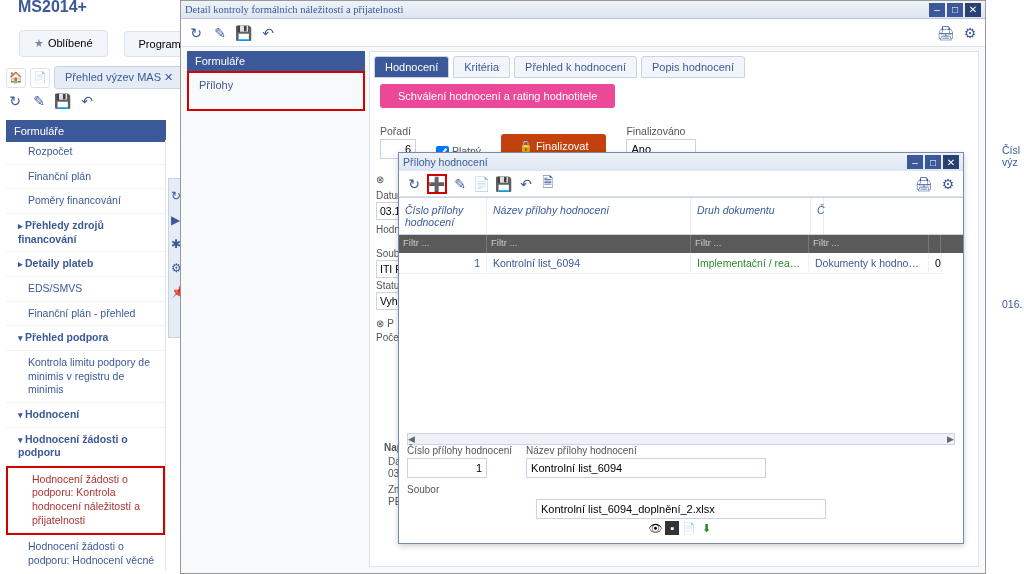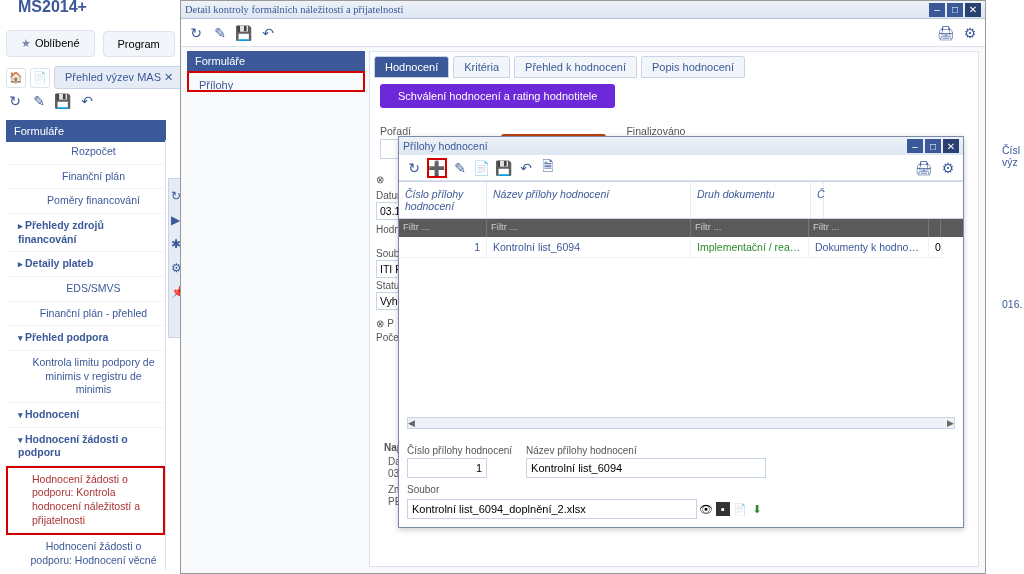--- a/index.html
+++ b/index.html
@@ -1,38 +1,38 @@
 <!DOCTYPE html>
 <html><head>
 <meta charset="utf-8">
 <style>
   * { box-sizing: border-box; margin: 0; padding: 0; font-family: Arial, sans-serif; }
   body { width: 1024px; height: 574px; background: #fff; font-size: 11px; overflow: hidden; position: relative; }
   
   .app-logo { position: absolute; left: 18px; top: -2px; font-size: 16px; font-weight: bold; color: #3b5998; }
   
-  .top-buttons { position: absolute; left: 6px; top: 30px; display: flex; gap: 8px; align-items: center; }
+  .top-buttons { position: absolute; left: 19px; top: 30px; display: flex; gap: 16px; align-items: center; }
   .star-btn, .prog-btn { border: 1px solid #dce3ee; background: #f2f5fa; padding: 6px 14px; border-radius: 4px; cursor: pointer; font-size: 11px; }
   .star::before { content: "★"; color: #7b8aaa; margin-right: 4px; }
   
   .home-row { position: absolute; left: 0; top: 62px; display: flex; align-items: center; gap: 4px; padding: 4px 6px; }
   .icon-home, .icon-doc { width: 20px; height: 20px; display: inline-flex; align-items: center; justify-content: center; border: 1px solid #dce3ee; border-radius: 3px; }
   .breadcrumb-tab { background: #e6ecf5; border: 1px solid #c8d4e5; padding: 4px 10px; border-radius: 3px; color: #3b5998; font-size: 11px; }
   
   .mini-toolbar { position: absolute; left: 6px; top: 92px; display: flex; gap: 6px; }
   .mini-toolbar span { width: 18px; height: 18px; display: inline-flex; align-items: center; justify-content: center; color: #3b5998; cursor: pointer; font-size: 14px; }
   
   .formulare-header { position: absolute; left: 6px; top: 120px; width: 160px; background: #3b5998; color: #fff; padding: 5px 8px; font-size: 11px; }
   .side-nav { position: absolute; left: 6px; top: 140px; width: 160px; height: 430px; overflow-y: auto; border-right: 1px solid #dce3ee; }
   .side-nav ul { list-style: none; }
   .side-nav li { padding: 5px 6px 5px 18px; color: #3b5998; border-bottom: 1px solid #f0f3f8; cursor: pointer; font-size: 10.5px; line-height: 1.3; }
   .side-nav li.parent { font-weight: bold; padding-left: 12px; }
   .side-nav li.parent::before { content: "▸ "; font-size: 9px; }
   .side-nav li.parent.open::before { content: "▾ "; font-size: 9px; }
-  .side-nav li.plain { padding-left: 22px; text-align: center; }
+  .side-nav li.plain { padding-left: 22px; }
   .side-nav li.sel { color: #a33; padding-left: 24px; }
   .side-nav .red-box { border: 2px solid #d40000; }
   
   .hod-strip { position: absolute; left: 168px; top: 178px; width: 14px; height: 160px; background: #e6ecf5; border: 1px solid #c8d4e5; }
   .hod-strip span { display: block; margin: 10px 2px; color: #3b5998; font-size: 12px; text-align: center; cursor: pointer; }
   
   
   .dialog-outer { position: absolute; left: 180px; top: 0; width: 806px; height: 574px; background: #f8f9fb; border: 1px solid #999; }
   .dlg-titlebar { background: linear-gradient(#eef2f8,#dde6f1); height: 18px; display: flex; align-items: center; justify-content: space-between; padding: 0 4px; border-bottom: 1px solid #b9c6da; }
   .dlg-titlebar .t { color: #3b5998; font-size: 10.5px; font-family: Liberation Serif, serif; }
@@ -40,30 +40,30 @@
   .winbtn { width: 16px; height: 14px; background: #3b5998; color: #fff; font-size: 10px; display: inline-flex; align-items: center; justify-content: center; cursor: pointer; }
   .winbtn.close { background: #2a4070; }
   
   .dlg-toolbar { height: 28px; display: flex; align-items: center; padding: 0 6px; gap: 6px; background: #fff; border-bottom: 1px solid #dce3ee; }
   .tb-ico { width: 18px; height: 18px; display: inline-flex; align-items: center; justify-content: center; color: #3b5998; cursor: pointer; font-size: 14px; }
   .tb-right { margin-left: auto; display: flex; gap: 6px; }
   
   
   .dlg-left { position: absolute; left: 6px; top: 50px; width: 178px; }
   .dlg-form-head { background: #3b5998; color: #fff; padding: 4px 8px; font-size: 11px; }
-  .dlg-form-body { border: 2px solid #d40000; height: 21px; }
+  .dlg-form-body { border: 2px solid #d40000; height: 40px; }
   .dlg-form-body div { padding: 6px 10px; color: #3b5998; font-size: 11px; cursor: pointer; }
   
   
   .dlg-center { position: absolute; left: 188px; top: 50px; right: 6px; bottom: 6px; background: #fff; border: 1px solid #dce3ee; overflow: hidden; }
   .tabs { display: flex; gap: 4px; padding: 4px 4px 0 4px; }
   .tab { padding: 4px 10px; border: 1px solid #c8d4e5; background: #f2f5fa; color: #3b5998; font-size: 11px; cursor: pointer; border-radius: 3px 3px 0 0; }
   .tab.active { background: #3b5998; color: #fff; }
   
-  .blue-btn { background: #6d28d9; color: #fff; border: none; padding: 6px 18px; font-size: 11px; cursor: pointer; border-radius: 3px; }
+  .blue-btn { background: #ec4899; color: #fff; border: none; padding: 6px 18px; font-size: 11px; cursor: pointer; border-radius: 3px; }
   .blue-btn.disabled { background: #c2410c; cursor: default; }
   
   .form-row { display: flex; gap: 20px; padding: 6px 10px; align-items: flex-end; font-size: 10.5px; color: #555; }
   .form-row label { display: block; margin-bottom: 2px; }
   .form-row input[type=text] { border: 1px solid #c8d4e5; height: 20px; padding: 0 4px; font-size: 11px; }
   .form-row input[type=checkbox] { vertical-align: middle; }
   
   .lbl-small { position: absolute; font-size: 10px; color: #555; }
   .inp-small { position: absolute; border: 1px solid #c8d4e5; height: 18px; font-size: 10.5px; padding: 0 3px; }
   
@@ -79,21 +79,21 @@
   .gh1 { width: 88px; } .gh2 { width: 204px; } .gh3 { width: 118px; } .gh4 { width: 120px; } .gh5 { width: 12px; }
   .grid-filter { display: flex; background: #5a5a5a; }
   .gf { height: 18px; border-right: 1px solid #777; color: #ccc; font-size: 9.5px; padding: 2px 4px; }
   .grid-row { display: flex; font-size: 10.5px; }
   .gc { padding: 4px 6px; border-right: 1px solid #eef2f8; border-bottom: 1px solid #eef2f8; overflow: hidden; white-space: nowrap; text-overflow: ellipsis; }
   .gc.link { color: #3b5998; cursor: pointer; } .gc.green { color: #2a8a2a; }
   
   .sub-bottom { position: absolute; left: 8px; right: 8px; bottom: 8px; }
   .sub-bottom label { font-size: 10px; color: #555; display: block; margin-bottom: 2px; }
   .sub-bottom input { border: 1px solid #c8d4e5; height: 20px; font-size: 11px; padding: 0 4px; }
-  .file-row { display:flex; align-items:center; gap:2px; margin-top:4px; }
+  .file-row { display:flex; align-items:center; gap:2px; margin-top:4px;flex-direction:column; }
   .file-input { width: 290px; border:1px solid #c8d4e5; height:18px; font-size:10.5px; padding:0 4px; }
   .file-icons span { width:14px; height:14px; display:inline-flex; align-items:center; justify-content:center; font-size:11px; cursor:pointer; }
   
   .scroll-h { position:absolute; left:8px; right:8px; bottom:98px; height:12px; background:#eef2f8; border:1px solid #c8d4e5; }
   .scroll-h::before { content:"◀"; position:absolute; left:0; font-size:9px; color:#666; }
   .scroll-h::after { content:"▶"; position:absolute; right:0; font-size:9px; color:#666; }
   
   .cisl { position:absolute; right:2px; top:120px; width:20px; color:#3b5998; font-size:10.5px;margin-top:24px; }
 </style>
 </head>
@@ -223,21 +223,21 @@
     <span class="lbl-small" style="left:6px; top:280px">Počet h</span>
 
     <span class="lbl-small" style="left:14px; top:390px; font-weight:bold">Nap</span>
     <span class="lbl-small" style="left:18px; top:404px">Dat</span>
     <span class="lbl-small" style="left:18px; top:416px">03</span>
     <span class="lbl-small" style="left:18px; top:432px">Změ</span>
     <span class="lbl-small" style="left:18px; top:444px">PE</span>
   </div>
 </div>
 
-<div class="sub-dialog" style="left:398px; top:136px; width:566px; height:392px;">
+<div class="sub-dialog" style="left:398px; top:152px; width:566px; height:392px;">
   <div class="sub-titlebar">
     <span>Přílohy hodnocení</span>
     <div class="winbtns">
       <span class="winbtn">–</span>
       <span class="winbtn">□</span>
       <span class="winbtn close">✕</span>
     </div>
   </div>
   <div class="sub-toolbar">
     <span class="tb-ico">↻</span>

